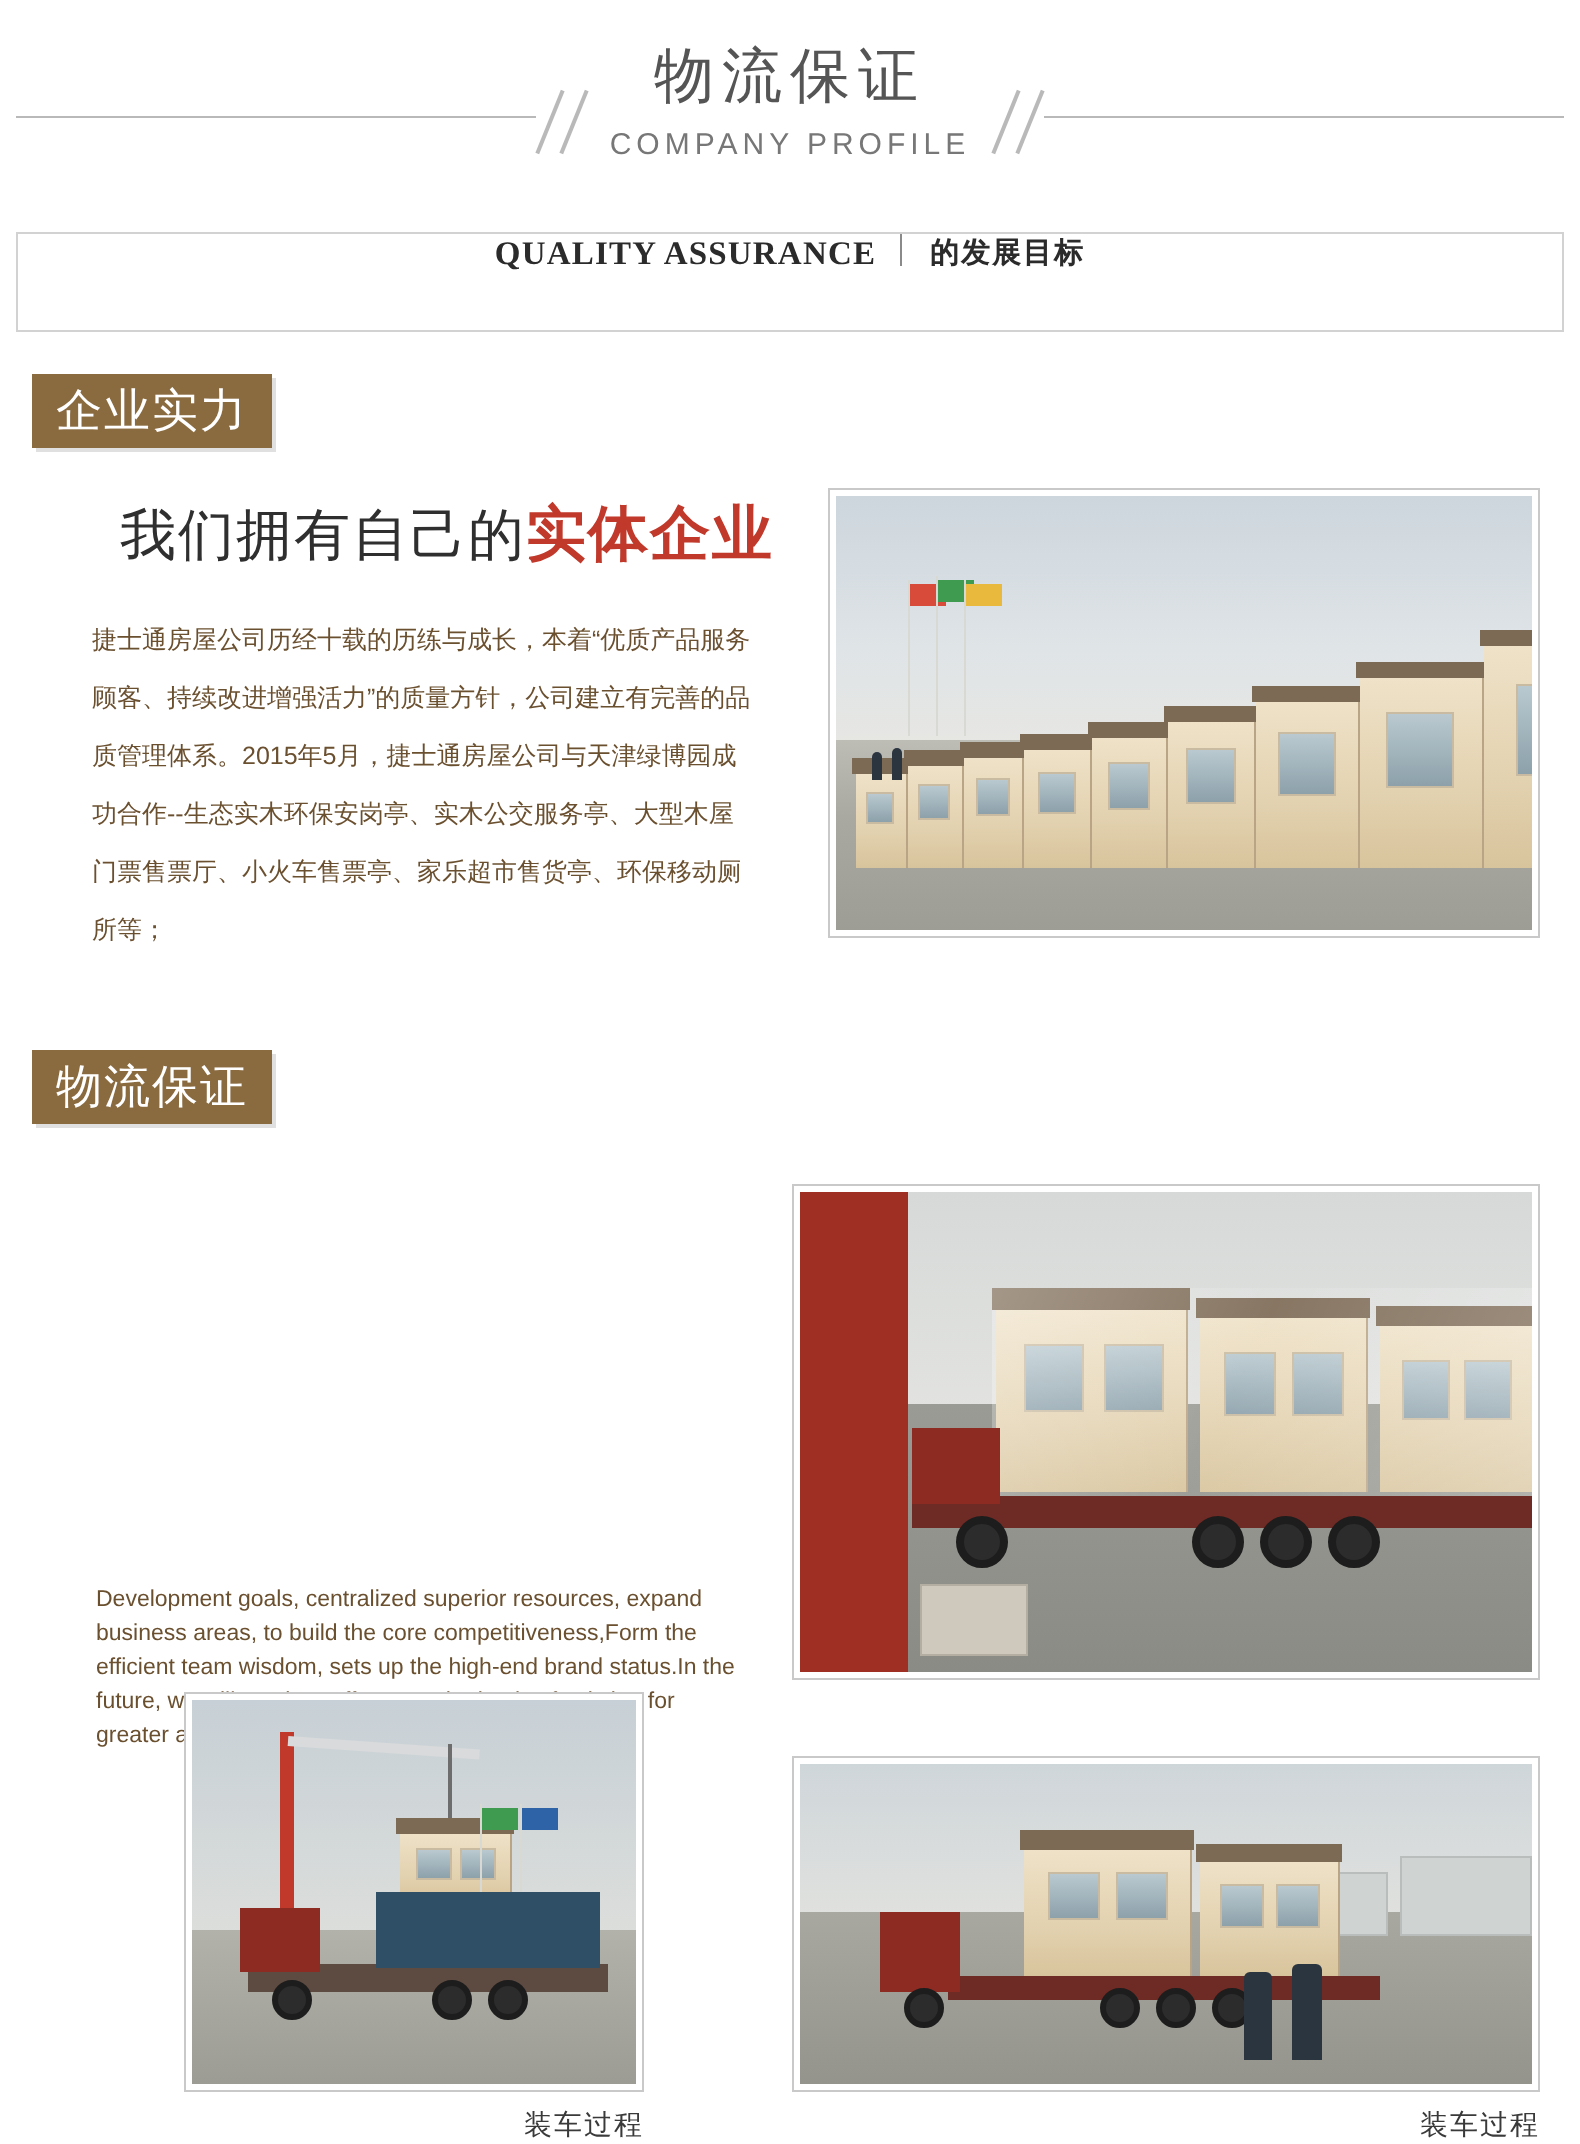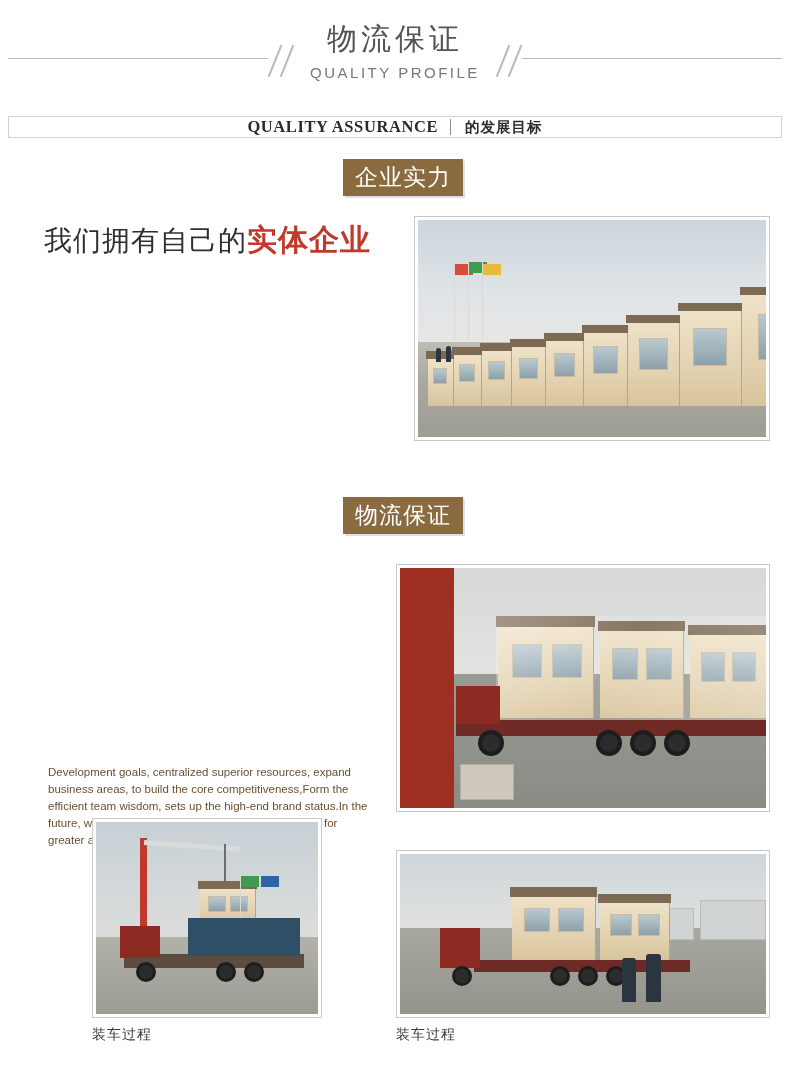--- a/index.html
+++ b/index.html
@@ -56,24 +56,23 @@
   .header-en {
     font-size: 15px;
     color: #777;
     letter-spacing: 2.5px;
     margin-top: 6px;
   }
 
   
   .qa-bar {
     margin: 4px 8px 0 8px;
-    height: 22px;
+    height: 50px;
     border: 1px solid #d2d2d2;
     display: flex;
-    align-items: center;
     justify-content: center;
   }
   .qa-en {
     font-family: "Liberation Serif", serif;
     font-size: 16.5px;
     font-weight: bold;
     letter-spacing: 0.6px;
     color: #2b2b2b;
   }
   .qa-sep {
@@ -89,21 +88,20 @@
     color: #2b2b2b;
     letter-spacing: 1px;
   }
 
   
   .section-title {
     display: flex;
     align-items: flex-end;
     margin: 18px 0 0 16px;
     height: 40px;
-    justify-content: center;
   }
   .title-badge {
     background: #8a6a3f;
     color: #ffffff;
     font-size: 23px;
     letter-spacing: 1px;
     padding: 5px 12px 6px 12px;
     line-height: 26px;
     box-shadow: 2px 2px 0 rgba(0,0,0,0.12);
   }
@@ -118,21 +116,21 @@
   }
 
   
   .block1 {
     position: relative;
     margin-top: 20px;
     height: 260px;
   }
   .b1-head {
     position: absolute;
-    left: 44px;
+    left: 60px;
     top: 6px;
     font-size: 28px;
     line-height: 36px;
     white-space: nowrap;
   }
   .b1-head .plain { color: #2f2f2f; letter-spacing: 1px; }
   .b1-head .accent { color: #c0392b; font-weight: bold; font-size: 30px; letter-spacing: 1px; }
   .b1-body {
     position: absolute;
     left: 46px;
@@ -194,21 +192,21 @@
   }
   .b2-photo-right {
     position: absolute;
     left: 396px;
     top: 310px;
     width: 374px;
     height: 168px;
   }
   .caption {
     position: absolute;
-    text-align: left;
+    text-align: right;
     font-size: 14px;
     color: #3a3a3a;
     letter-spacing: 1px;
   }
   .cap-left  { left: 92px;  top: 486px; width: 230px; }
   .cap-right { left: 396px; top: 486px; width: 374px; }
 
   
   .sky {
     position: absolute; left: 0; top: 0; width: 100%; height: 58%;
@@ -261,38 +259,39 @@
 
 <div class="header">
   <div class="header-rule left"></div>
   <div class="header-rule right"></div>
   <div class="slash s1"></div>
   <div class="slash s2"></div>
   <div class="slash s3"></div>
   <div class="slash s4"></div>
   <div class="header-center">
     <div class="header-cn">物流保证</div>
-    <div class="header-en">QUALITY PROFILE</div>
+    <div class="header-en">COMPANY PROFILE</div>
   </div>
 </div>
 
 <div class="qa-bar">
   <span class="qa-en">QUALITY ASSURANCE</span>
   <span class="qa-sep"></span>
   <span class="qa-cn">的发展目标</span>
 </div>
 
 <div class="section-title">
   <div class="title-badge">企业实力</div>
 </div>
 
 <div class="block1">
   <div class="b1-head">
     <span class="plain">我们拥有自己的</span><span class="accent">实体企业</span>
   </div>
+  <div class="b1-body">捷士通房屋公司历经十载的历练与成长，本着“优质产品服务顾客、持续改进增强活力”的质量方针，公司建立有完善的品质管理体系。2015年5月，捷士通房屋公司与天津绿博园成功合作--生态实木环保安岗亭、实木公交服务亭、大型木屋门票售票厅、小火车售票亭、家乐超市售货亭、环保移动厕所等；</div>
 
   <div class="photo b1-photo">
     <div class="photo-inner">
       <div class="sky"></div>
       <div class="ground"></div>
 
       <div class="flagpole" style="left:36px; top:42px; height:78px;"></div>
       <div class="flag" style="left:37px; top:44px; background:#d84a3a;"></div>
       <div class="flagpole" style="left:50px; top:40px; height:80px;"></div>
       <div class="flag" style="left:51px; top:42px; background:#3f9b4f;"></div>

